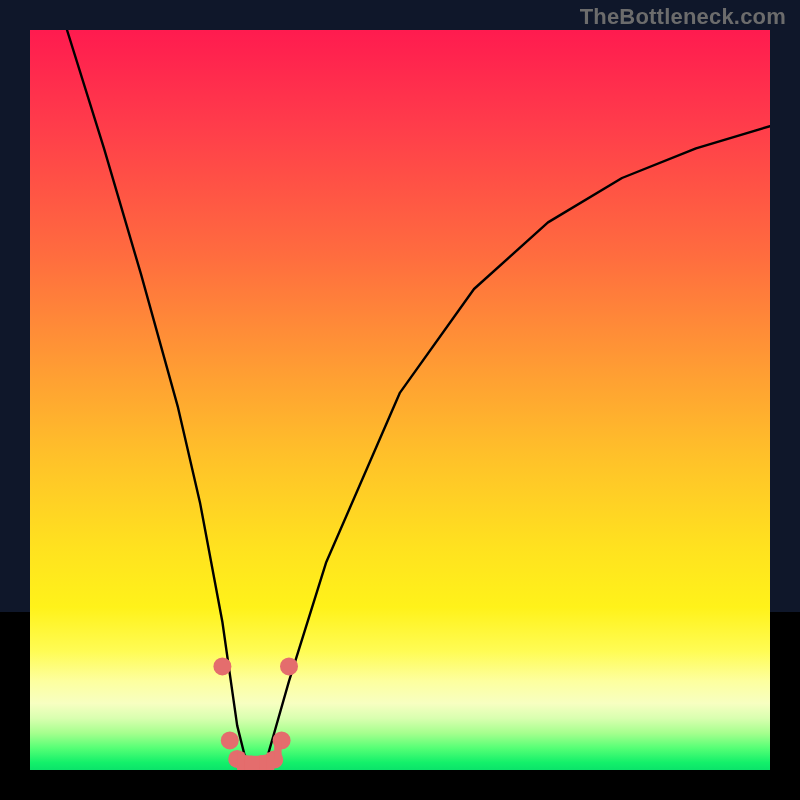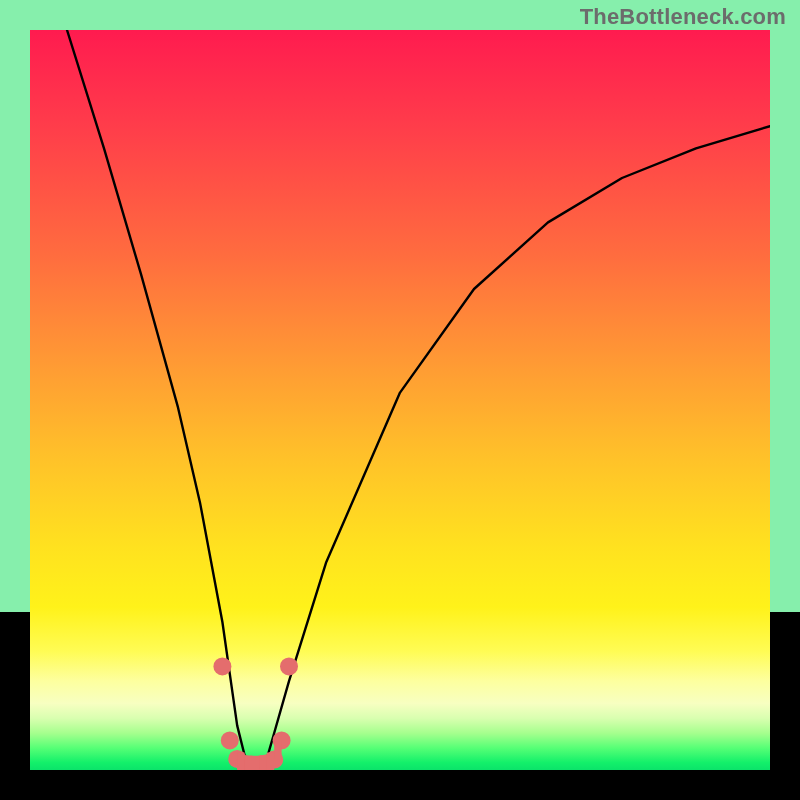--- a/index.html
+++ b/index.html
@@ -8,21 +8,21 @@
     width: 800px;
     height: 800px;
     overflow: hidden;
     background: #000;
     font-family: Arial, Helvetica, sans-serif;
   }
   .frame {
     position: relative;
     width: 800px;
     height: 612px;
-    background: #86efac;
+    background: #0f172a;
   }
   .watermark {
     position: absolute;
     top: 4px;
     right: 14px;
     color: #6c6c6c;
     font-size: 22px;
     font-weight: 600;
     letter-spacing: 0.2px;
     font-family: Arial, Helvetica, sans-serif;

